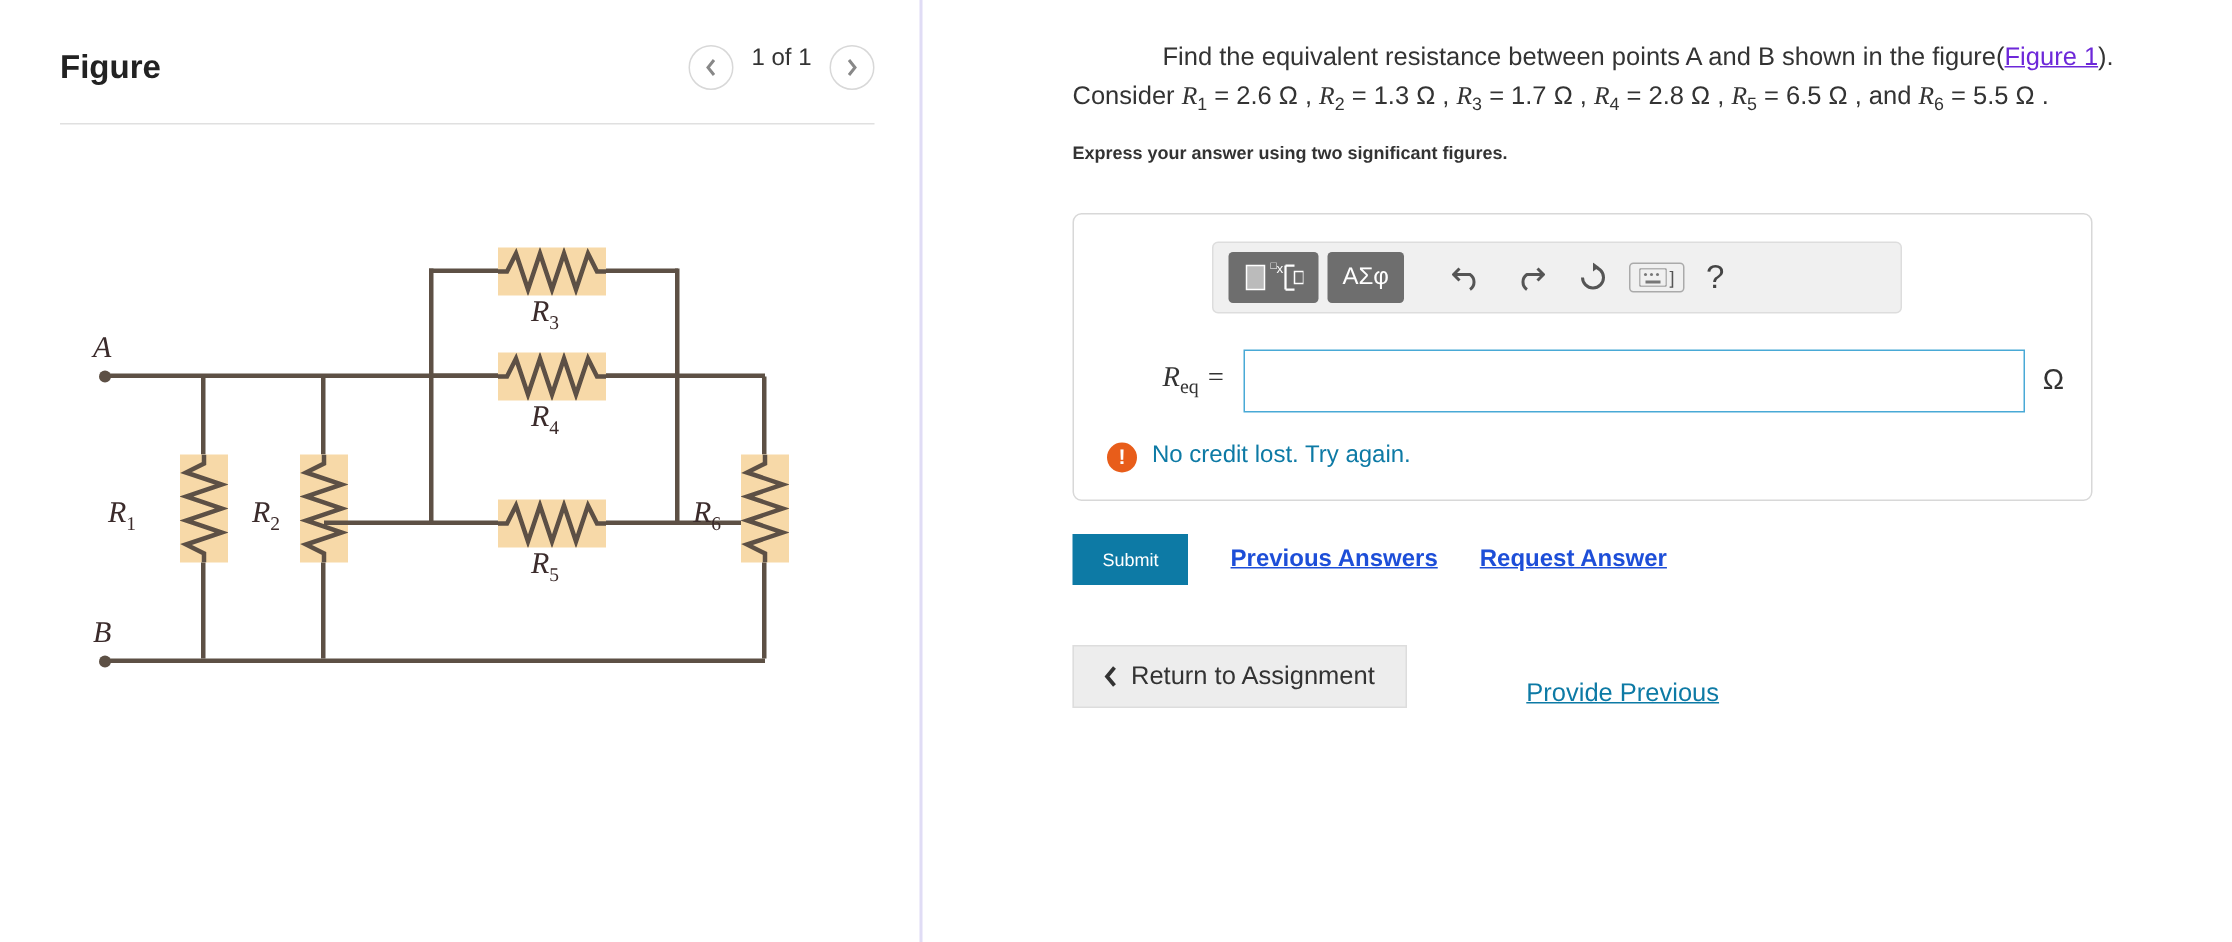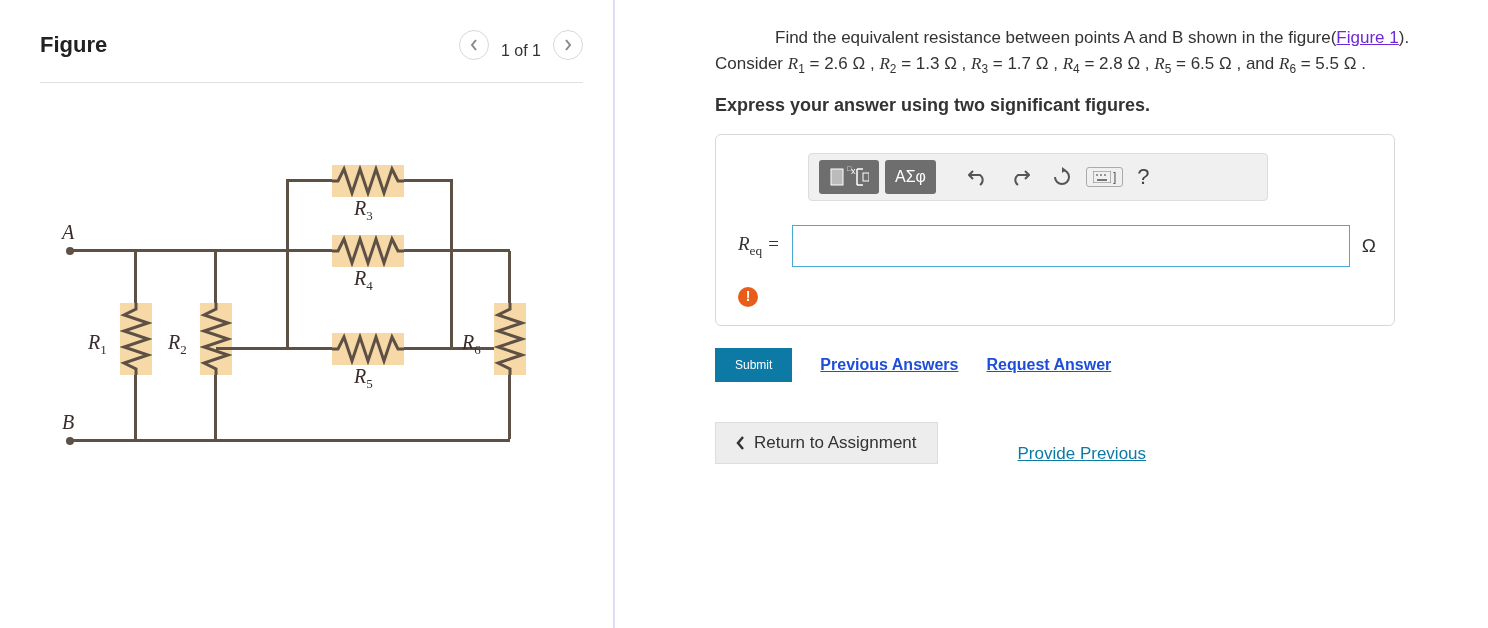--- a/index.html
+++ b/index.html
@@ -26,21 +26,21 @@
     justify-content: space-between;
     padding-bottom: 22px;
     border-top: 0;
     margin-top: 10px;
   }
   .fig-title {
     font-size: 22px;
     font-weight: bold;
     color: #222;
   }
-  .fig-nav { display: flex; align-items: flex-end; gap: 12px; }
+  .fig-nav { display: flex; align-items: flex-start; gap: 12px; }
   .nav-btn {
     width: 30px; height: 30px; border-radius: 50%;
     border: 1px solid #d8d8d8; background: #fff;
     display: inline-flex; align-items: center; justify-content: center;
     color: #888; font-size: 16px; cursor: pointer;
   }
   .nav-counter { font-size: 16px; color: #333; }
   .fig-divider { border-top: 1px solid #e0e0e0; margin-bottom: 30px; }
   .fig-body {
     width: 540px; height: 410px; position: relative;
@@ -87,21 +87,21 @@
   .problem-text {
     font-size: 17px;
     line-height: 1.5;
     color: #333;
     margin-bottom: 16px;
   }
   .problem-text .indent-first { text-indent: 60px; display:block;}
   .fig-link { color: #6d28d9; text-decoration: underline; }
   .rvar { font-family: 'Times New Roman', serif; font-style: italic; }
   .rsub { font-size: 0.7em; vertical-align: sub; font-style: normal; }
-  .instruction { font-weight: bold; font-size: 18px; margin-bottom: 18px; }
+  .instruction { font-weight: bold; font-size: 12px; margin-bottom: 33px; }
 
   .answer-box {
     border: 1px solid #d8d8d8;
     border-radius: 6px;
     padding: 18px 18px 18px 22px;
     max-width: 680px;
   }
   .toolbar {
     background: #f0f0f0;
     border: 1px solid #ddd;
@@ -124,21 +124,21 @@
     color: #555; font-size: 20px; cursor: pointer;
   }
   .keyb-btn {
     border: 1px solid #aaa; border-radius: 3px;
     font-size: 12px; padding: 2px 6px; color: #555;
     display: inline-flex; align-items: center; gap:2px;
   }
   .help-btn { font-size: 22px; color: #444; padding: 0 8px; }
 
   .input-row { display: flex; align-items: center; gap: 12px; margin-bottom: 18px; }
-  .req-label { font-family: 'Times New Roman', serif; font-style: italic; font-size: 19px; }
+  .req-label { font-family: 'Times New Roman', serif; font-style: italic; font-size: 19px; margin-left: 37px; }
   .ans-input {
     flex: 1; height: 42px;
     border: 1px solid #49a9d6;
     background: #fff;
     padding: 0 8px;
     font-size: 16px;
   }
   .unit { font-size: 19px; color: #333; }
 
   .feedback-row { display: flex; align-items: flex-start; gap: 10px; color: #0d7aa5; font-size: 16px; line-height: 1.4; }
@@ -201,21 +201,21 @@
         <div class="lbl" style="left:12px; top:268px;">B</div>
         <div class="hline" style="left:20px; top:296px; width:440px; height:3px;"></div>
 
         <div class="vline" style="left:84px; top:108px; width:3px; height:52px;"></div>
         <div class="res-v zig-v" style="left:70px; top:160px;">
           <svg width="32" height="72">
               <path d="M16 0 L16 6 L4 12 L28 20 L4 28 L28 36 L4 44 L28 52 L4 60 L16 66 L16 72" stroke="#5d5045" stroke-width="3" fill="none"></path>
             </svg>
         </div>
         <div class="vline" style="left:84px; top:232px; width:3px; height:64px;"></div>
-        <div class="lbl" style="left:38px; top:188px;"><span>R</span><span class="sub">1</span></div>
+        <div class="lbl" style="left:22px; top:188px;"><span>R</span><span class="sub">1</span></div>
 
         <div class="vline" style="left:164px; top:108px; width:3px; height:52px;"></div>
         <div class="res-v zig-v" style="left:150px; top:160px;">
           <svg width="32" height="72">
               <path d="M16 0 L16 6 L4 12 L28 20 L4 28 L28 36 L4 44 L28 52 L4 60 L16 66 L16 72" stroke="#5d5045" stroke-width="3" fill="none"></path>
             </svg>
         </div>
         <div class="vline" style="left:164px; top:232px; width:3px; height:64px;"></div>
         <div class="lbl" style="left:118px; top:188px;"><span>R</span><span class="sub">2</span></div>
 
@@ -324,20 +324,21 @@
       <span class="req-label">
         <span>R</span><span class="rsub">eq</span><span> = </span>
       </span>
       <input class="ans-input" type="text" value="" style="">
       <span class="unit">Ω</span>
     </div>
 
     <div class="feedback-row">
       <span class="fb-icon">!</span>
       <div>
+        <div>No credit lost. Try again.</div>
       </div>
     </div>
   </div>
 
   <div class="actions-row">
     <button class="submit-btn">Submit</button>
     <span class="link-btn">Previous Answers</span>
     <span class="link-btn">Request Answer</span>
   </div>
 

